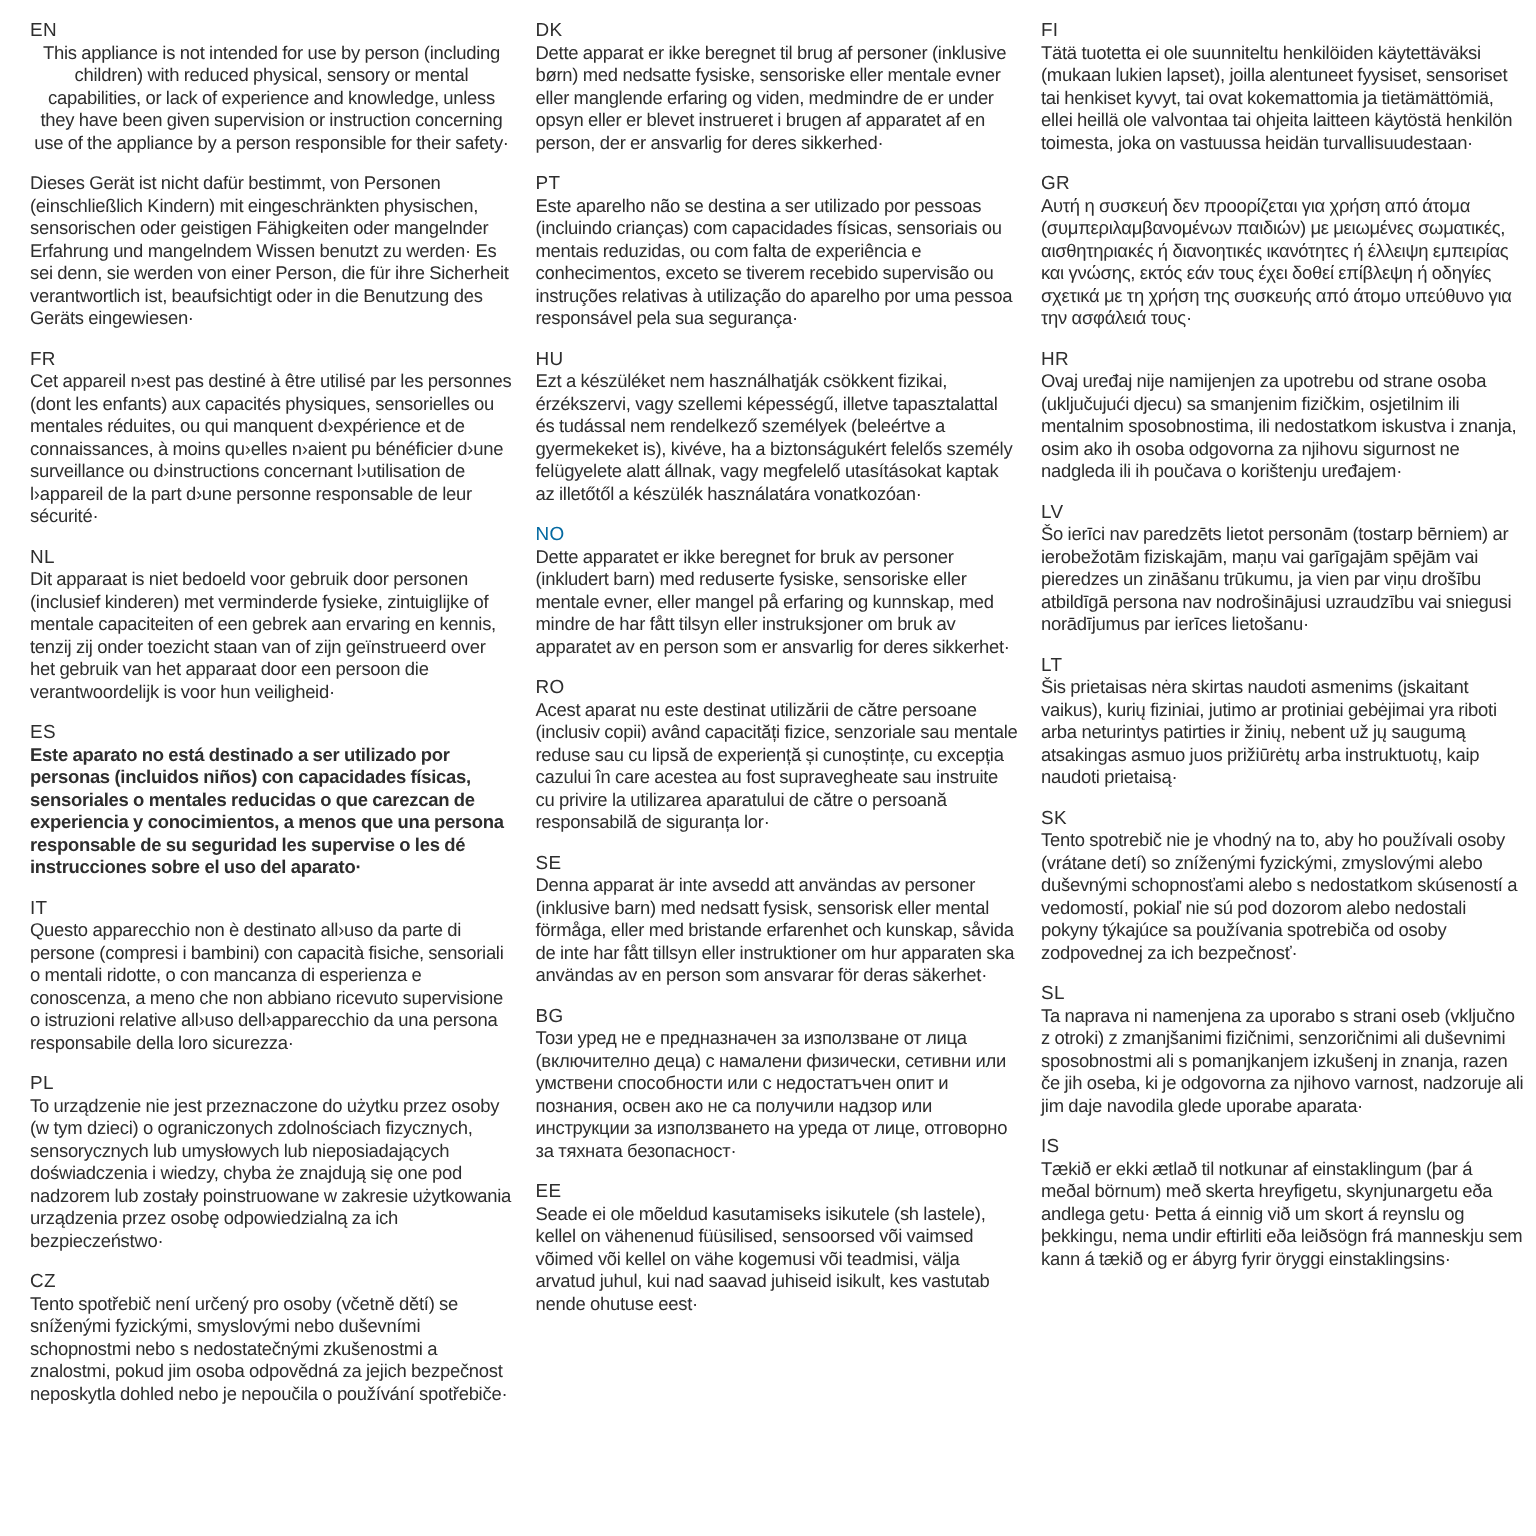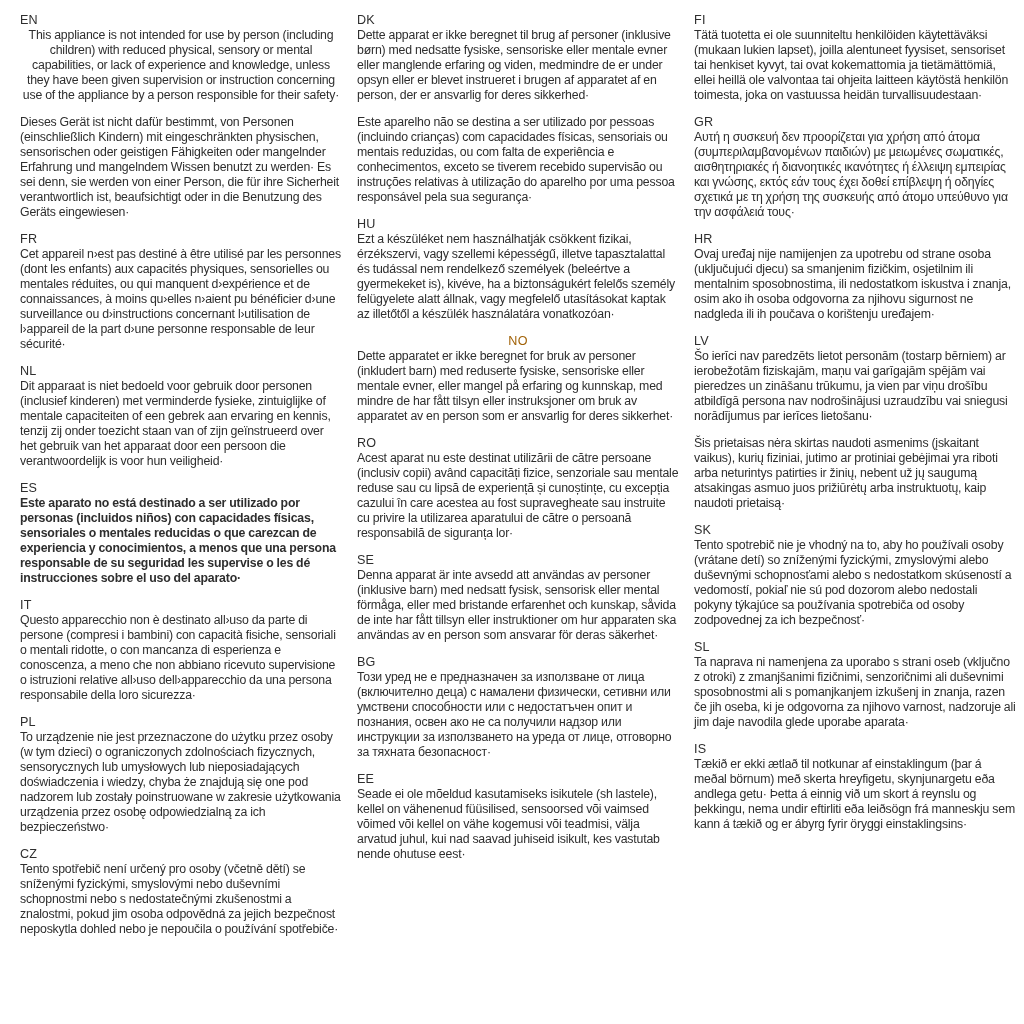--- a/index.html
+++ b/index.html
@@ -79,28 +79,29 @@
         <div class="lang-code" style="color: rgb(46, 46, 46);">CZ</div>
         <div class="lang-text" style="color: rgb(46, 46, 46);">Tento spotřebič není určený pro osoby (včetně dětí) se sníženými fyzickými, smyslovými nebo duševními schopnostmi nebo s nedostatečnými zkušenostmi a znalostmi, pokud jim osoba odpovědná za jejich bezpečnost neposkytla dohled nebo je nepoučila o používání spotřebiče·</div>
       </div>
     </div>
   <div class="column">
       <div class="section">
         <div class="lang-code" style="color: rgb(46, 46, 46);">DK</div>
         <div class="lang-text" style="color: rgb(46, 46, 46);">Dette apparat er ikke beregnet til brug af personer (inklusive børn) med nedsatte fysiske, sensoriske eller mentale evner eller manglende erfaring og viden, medmindre de er under opsyn eller er blevet instrueret i brugen af apparatet af en person, der er ansvarlig for deres sikkerhed·</div>
       </div>
       <div class="section">
+        <div class="lang-code" style="color: rgb(46, 46, 46);">PT</div>
         <div class="lang-text" style="color: rgb(46, 46, 46);">Este aparelho não se destina a ser utilizado por pessoas (incluindo crianças) com capacidades físicas, sensoriais ou mentais reduzidas, ou com falta de experiência e conhecimentos, exceto se tiverem recebido supervisão ou instruções relativas à utilização do aparelho por uma pessoa responsável pela sua segurança·</div>
       </div>
       <div class="section">
         <div class="lang-code" style="color: rgb(46, 46, 46);">HU</div>
         <div class="lang-text" style="color: rgb(46, 46, 46);">Ezt a készüléket nem használhatják csökkent fizikai, érzékszervi, vagy szellemi képességű, illetve tapasztalattal és tudással nem rendelkező személyek (beleértve a gyermekeket is), kivéve, ha a biztonságukért felelős személy felügyelete alatt állnak, vagy megfelelő utasításokat kaptak az illetőtől a készülék használatára vonatkozóan·</div>
       </div>
       <div class="section">
-        <div class="lang-code" style="color: #a16207; text-align: center;">NO</div>
+        <div class="lang-code" style="color: #0369a1;">NO</div>
         <div class="lang-text" style="color: rgb(46, 46, 46);">Dette apparatet er ikke beregnet for bruk av personer (inkludert barn) med reduserte fysiske, sensoriske eller mentale evner, eller mangel på erfaring og kunnskap, med mindre de har fått tilsyn eller instruksjoner om bruk av apparatet av en person som er ansvarlig for deres sikkerhet·</div>
       </div>
       <div class="section">
         <div class="lang-code" style="color: rgb(46, 46, 46);">RO</div>
         <div class="lang-text" style="color: rgb(46, 46, 46);">Acest aparat nu este destinat utilizării de către persoane (inclusiv copii) având capacități fizice, senzoriale sau mentale reduse sau cu lipsă de experiență și cunoștințe, cu excepția cazului în care acestea au fost supravegheate sau instruite cu privire la utilizarea aparatului de către o persoană responsabilă de siguranța lor·</div>
       </div>
       <div class="section">
         <div class="lang-code" style="color: rgb(46, 46, 46);">SE</div>
         <div class="lang-text" style="color: rgb(46, 46, 46);">Denna apparat är inte avsedd att användas av personer (inklusive barn) med nedsatt fysisk, sensorisk eller mental förmåga, eller med bristande erfarenhet och kunskap, såvida de inte har fått tillsyn eller instruktioner om hur apparaten ska användas av en person som ansvarar för deras säkerhet·</div>
       </div>
@@ -124,20 +125,21 @@
       </div>
       <div class="section">
         <div class="lang-code" style="color: rgb(46, 46, 46);">HR</div>
         <div class="lang-text" style="color: rgb(46, 46, 46);">Ovaj uređaj nije namijenjen za upotrebu od strane osoba (uključujući djecu) sa smanjenim fizičkim, osjetilnim ili mentalnim sposobnostima, ili nedostatkom iskustva i znanja, osim ako ih osoba odgovorna za njihovu sigurnost ne nadgleda ili ih poučava o korištenju uređajem·</div>
       </div>
       <div class="section">
         <div class="lang-code" style="color: rgb(46, 46, 46);">LV</div>
         <div class="lang-text" style="color: rgb(46, 46, 46);">Šo ierīci nav paredzēts lietot personām (tostarp bērniem) ar ierobežotām fiziskajām, maņu vai garīgajām spējām vai pieredzes un zināšanu trūkumu, ja vien par viņu drošību atbildīgā persona nav nodrošinājusi uzraudzību vai sniegusi norādījumus par ierīces lietošanu·</div>
       </div>
       <div class="section">
+        <div class="lang-code" style="color: rgb(46, 46, 46);">LT</div>
         <div class="lang-text" style="color: rgb(46, 46, 46);">Šis prietaisas nėra skirtas naudoti asmenims (įskaitant vaikus), kurių fiziniai, jutimo ar protiniai gebėjimai yra riboti arba neturintys patirties ir žinių, nebent už jų saugumą atsakingas asmuo juos prižiūrėtų arba instruktuotų, kaip naudoti prietaisą·</div>
       </div>
       <div class="section">
         <div class="lang-code" style="color: rgb(46, 46, 46);">SK</div>
         <div class="lang-text" style="color: rgb(46, 46, 46);">Tento spotrebič nie je vhodný na to, aby ho používali osoby (vrátane detí) so zníženými fyzickými, zmyslovými alebo duševnými schopnosťami alebo s nedostatkom skúseností a vedomostí, pokiaľ nie sú pod dozorom alebo nedostali pokyny týkajúce sa používania spotrebiča od osoby zodpovednej za ich bezpečnosť·</div>
       </div>
       <div class="section">
         <div class="lang-code" style="color: rgb(46, 46, 46);">SL</div>
         <div class="lang-text" style="color: rgb(46, 46, 46);">Ta naprava ni namenjena za uporabo s strani oseb (vključno z otroki) z zmanjšanimi fizičnimi, senzoričnimi ali duševnimi sposobnostmi ali s pomanjkanjem izkušenj in znanja, razen če jih oseba, ki je odgovorna za njihovo varnost, nadzoruje ali jim daje navodila glede uporabe aparata·</div>
       </div>

